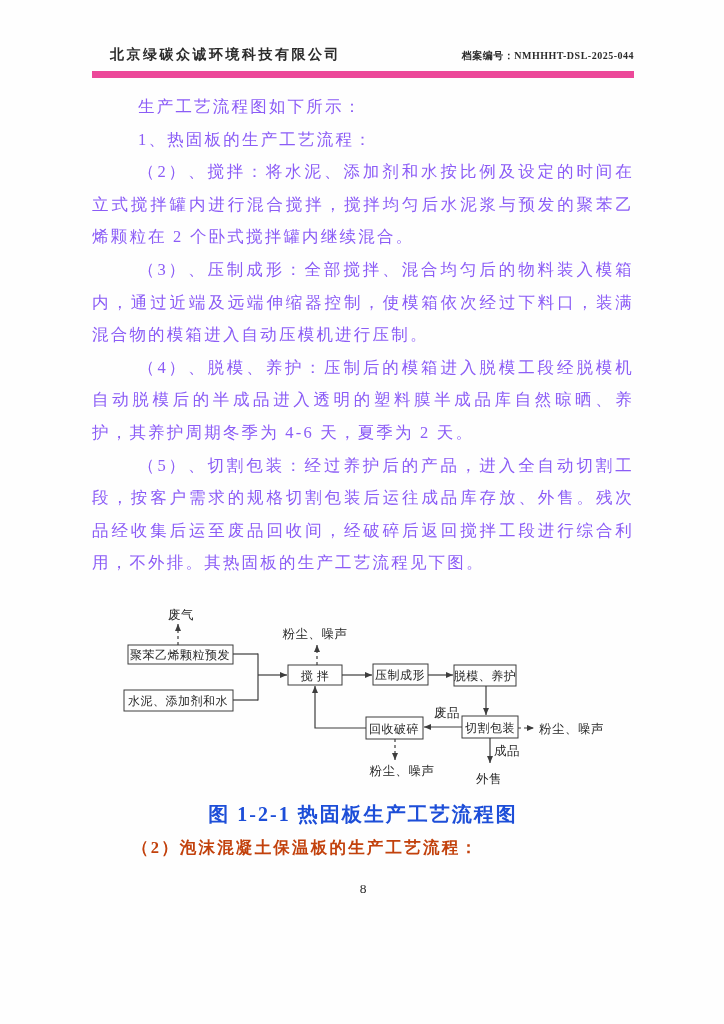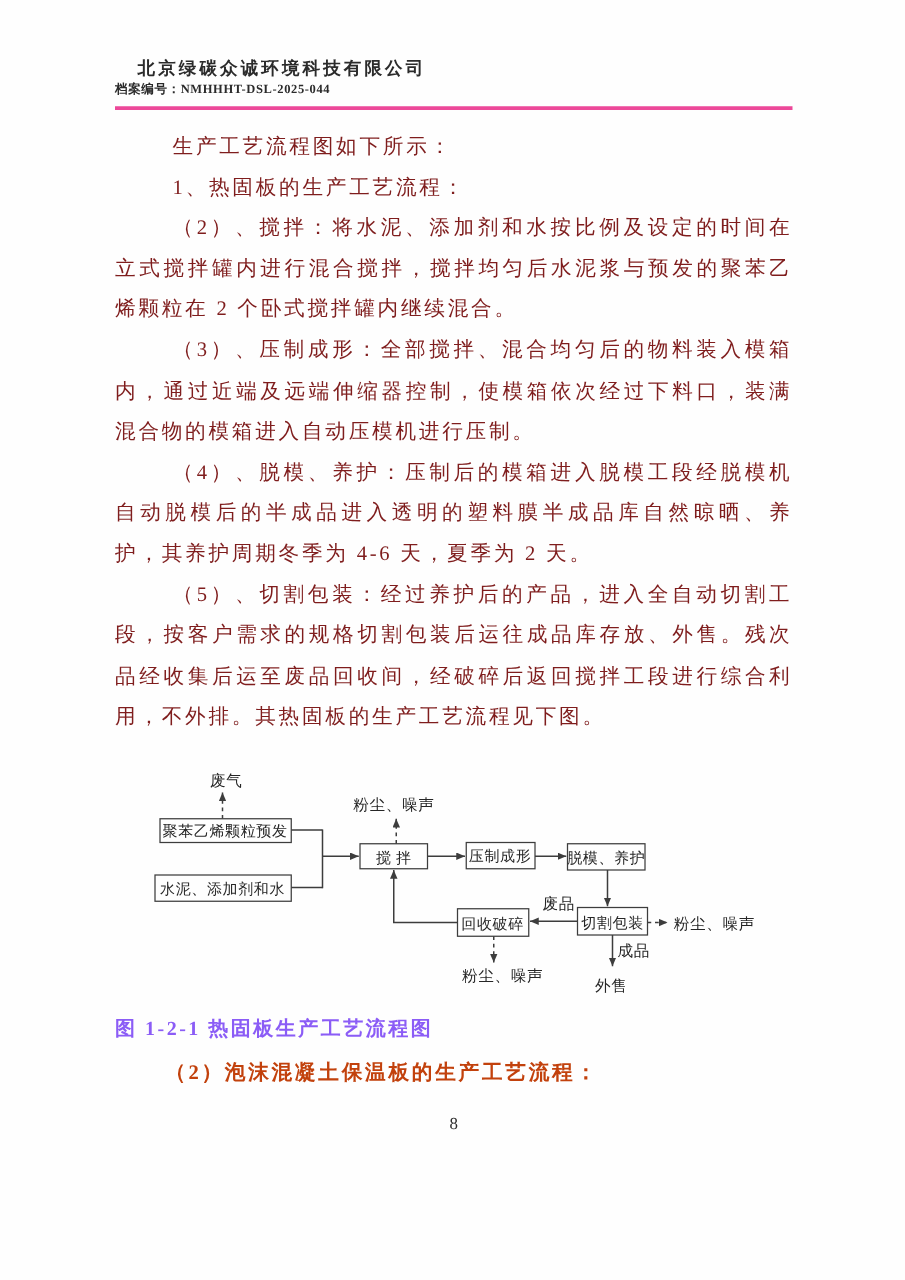--- a/index.html
+++ b/index.html
@@ -6,44 +6,44 @@
   body{
     width:724px;height:1024px;background:#ffffff;overflow:hidden;
     font-family:"Liberation Serif","DejaVu Serif",serif;color:#1f1f1f;
   }
   .page{
     box-sizing:border-box;width:724px;height:1024px;
     padding:46px 90px 0 92px;position:relative;background:#fefefe;
   }
   .header{
     display:flex;justify-content:space-between;align-items:baseline;
-    border-bottom:3px solid #ec4899;padding-bottom:7px;flex-direction:column;
+    border-bottom:7px solid #ec4899;padding-bottom:7px;
   }
   .header .company{
     font-size:14px;font-weight:bold;letter-spacing:2.5px;color:#2b2b2b;
     padding-left:18px;
   }
   .header .docno{font-size:10px;font-weight:bold;color:#2b2b2b;letter-spacing:0.5px;}
   .body-text{margin-top:13px;}
   .body-text p{
     margin:0;font-size:16.5px;line-height:32.6px;letter-spacing:2.2px;
-    text-align:justify;text-indent:46px;color:#7f1d1d;
+    text-align:justify;text-indent:46px;color:#8b5cf6;
   }
   .flowchart{display:block;margin-top:18px;}
   .flowchart rect{fill:#fefefe;stroke:#3d3d3d;stroke-width:1;}
   .flowchart line,.flowchart polyline{stroke:#3d3d3d;stroke-width:1.2;fill:none;}
   .flowchart .dashed{stroke-dasharray:3 3;}
   .flowchart text{
     fill:#262626;font-size:12px;letter-spacing:0.5px;
     font-family:"Liberation Serif","DejaVu Serif",serif;
   }
   .flowchart text.lbl{font-size:12.5px;}
   .caption{
-    font-weight:bold;font-size:16px;letter-spacing:2px;
-    margin-top:9px;line-height:24px;color:#8b5cf6;
+    text-align:center;font-weight:bold;font-size:20px;letter-spacing:2px;
+    margin-top:9px;line-height:24px;color:#1d4ed8;
   }
   .subheading{
     font-weight:bold;font-size:16.5px;letter-spacing:2.2px;line-height:33px;
     text-indent:40px;margin-top:5px;color:#c2410c;
   }
   .page-number{text-align:center;font-size:13.5px;margin-top:17px;color:#2b2b2b;}
 </style>
 </head>
 <body>
 

